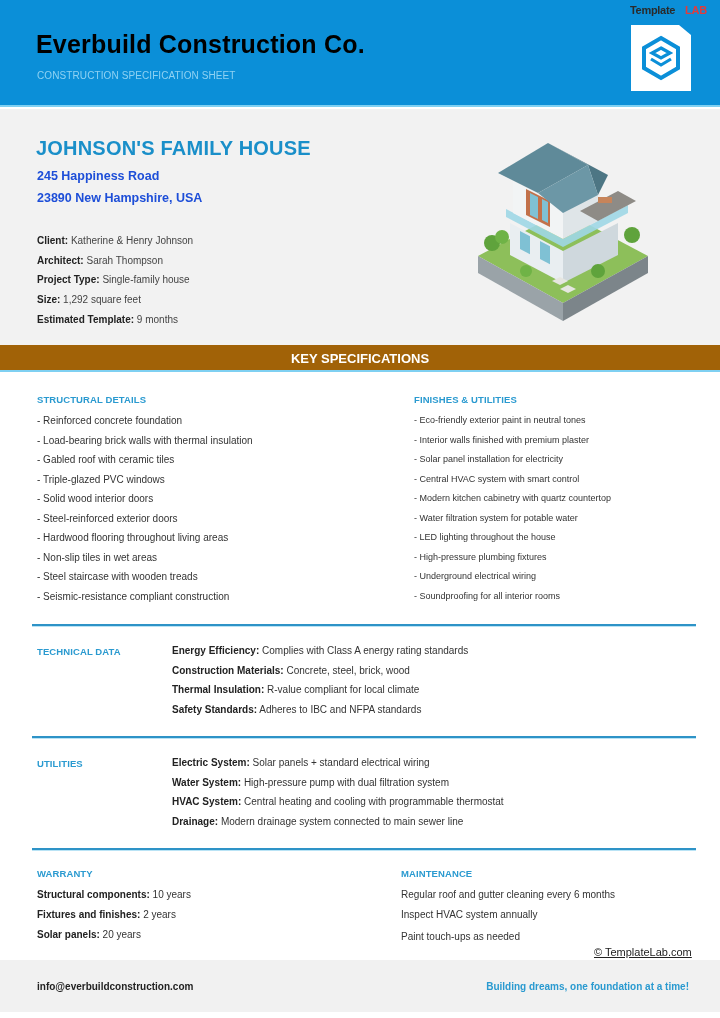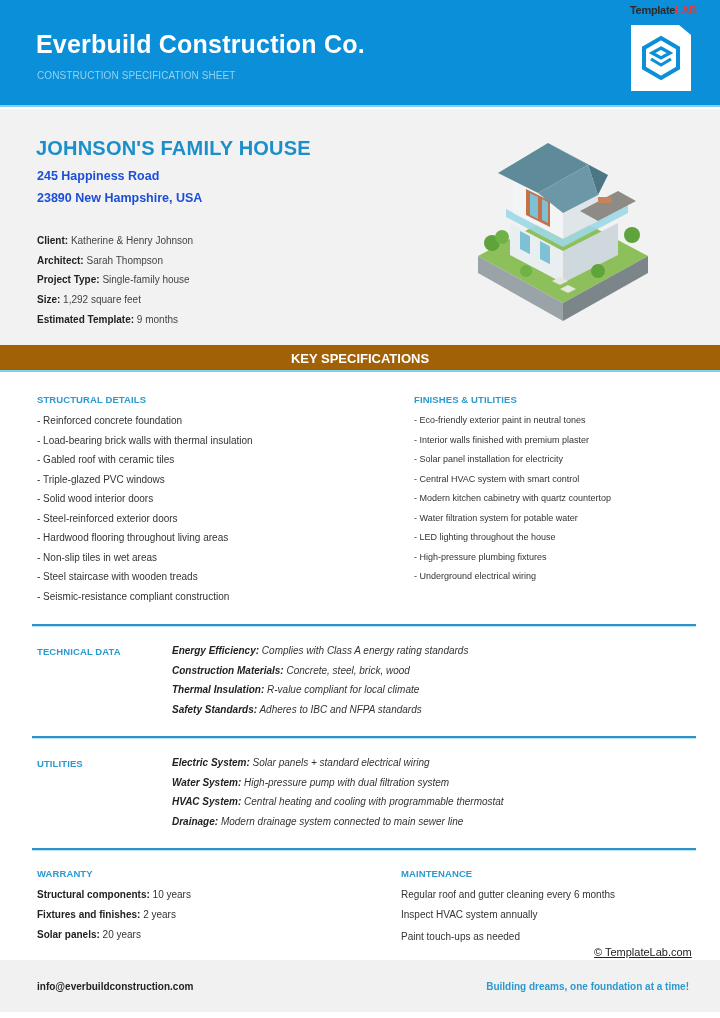--- a/index.html
+++ b/index.html
@@ -6,31 +6,31 @@
     html, body { width: 720px; height: 1018px; background: #ffffff; overflow: hidden; }
     body { font-family: "Liberation Sans", sans-serif; color: #333333; position: relative; }
 
     .header {
       position: absolute; left: 0; top: 0; width: 720px; height: 107px;
       background: #0b8fd8;
       border-bottom: 2px solid #7fd0f2;
     }
     .header .company {
       position: absolute; left: 36px; top: 30px;
-      font-size: 25px; font-weight: bold; color: #ffffff; letter-spacing: 0.2px;
+      font-size: 25px; font-weight: bold; color: #000000; letter-spacing: 0.2px;
     }
     .header .subtitle {
       position: absolute; left: 37px; top: 70px;
       font-size: 10px; color: #8fd2f3; letter-spacing: 0.1px;
     }
     .brand {
       position: absolute; left: 630px; top: 4px; font-size: 11px; font-weight: bold; letter-spacing: -0.3px;
     }
     .brand .t1 { color: #2a2a2a; }
-    .brand .t2 { color: #e23b3b; }
+    .brand .t2 { color: #e23b3b; margin-left: 10px; }
     .logo-box {
       position: absolute; left: 631px; top: 25px; width: 60px; height: 66px;
       background: #ffffff;
       clip-path: polygon(0 0, 80% 0, 100% 15%, 100% 100%, 0 100%);
       display: flex; align-items: center; justify-content: center;
     }
 
     .intro {
       position: absolute; left: 0; top: 109px; width: 720px; height: 236px;
       background: #f2f2f2;
@@ -65,21 +65,21 @@
     .col { position: absolute; }
     .col .section-label { height: 18px; line-height: 18px; margin-bottom: 2px; }
     .bullet { font-size: 10px; color: #333333; height: 19.5px; line-height: 19.5px; white-space: nowrap; }
     .col-right .bullet { font-size: 9px; }
 
     .divider {
       position: absolute; left: 32px; width: 664px; height: 2px; background: #2e93c7;
       box-shadow: 0 1px 0 #b9e3f5;
     }
 
-    .kv-block { position: absolute; left: 172px; font-style: italic; }
+    .kv-block { position: absolute; left: 172px; }
     .kv-row { font-size: 10px; color: #333333; height: 19.7px; line-height: 19.7px; white-space: nowrap; }
     .kv-row b { color: #222222; }
     .block-label { position: absolute; left: 37px; }
 
     .plain-row { font-size: 10px; color: #333333; height: 20px; line-height: 20px; white-space: nowrap; }
     .plain-row b { color: #222222; }
 
     .copyright {
       position: absolute; left: 594px; top: 946px; font-size: 11px; color: #222222; text-decoration: underline; text-align: center;
     }
@@ -186,20 +186,21 @@
   <div class="section-label">FINISHES &amp; UTILITIES</div>
   <div class="bullet">- Eco-friendly exterior paint in neutral tones</div>
   <div class="bullet">- Interior walls finished with premium plaster</div>
   <div class="bullet">- Solar panel installation for electricity</div>
   <div class="bullet">- Central HVAC system with smart control</div>
   <div class="bullet">- Modern kitchen cabinetry with quartz countertop</div>
   <div class="bullet">- Water filtration system for potable water</div>
   <div class="bullet">- LED lighting throughout the house</div>
   <div class="bullet">- High-pressure plumbing fixtures</div>
   <div class="bullet">- Underground electrical wiring</div>
+  <div class="bullet">- Soundproofing for all interior rooms</div>
 </div>
 
 <div class="divider" style="top:624px;"></div>
 
 <div class="block-label section-label" style="top:646px;">TECHNICAL DATA</div>
 <div class="kv-block" style="top:641px;">
   <div class="kv-row"><b>Energy Efficiency:</b><span> Complies with Class A energy rating standards</span></div>
   <div class="kv-row"><b>Construction Materials:</b><span> Concrete, steel, brick, wood</span></div>
   <div class="kv-row"><b>Thermal Insulation:</b><span> R-value compliant for local climate</span></div>
   <div class="kv-row"><b>Safety Standards:</b><span> Adheres to IBC and NFPA standards</span></div>

